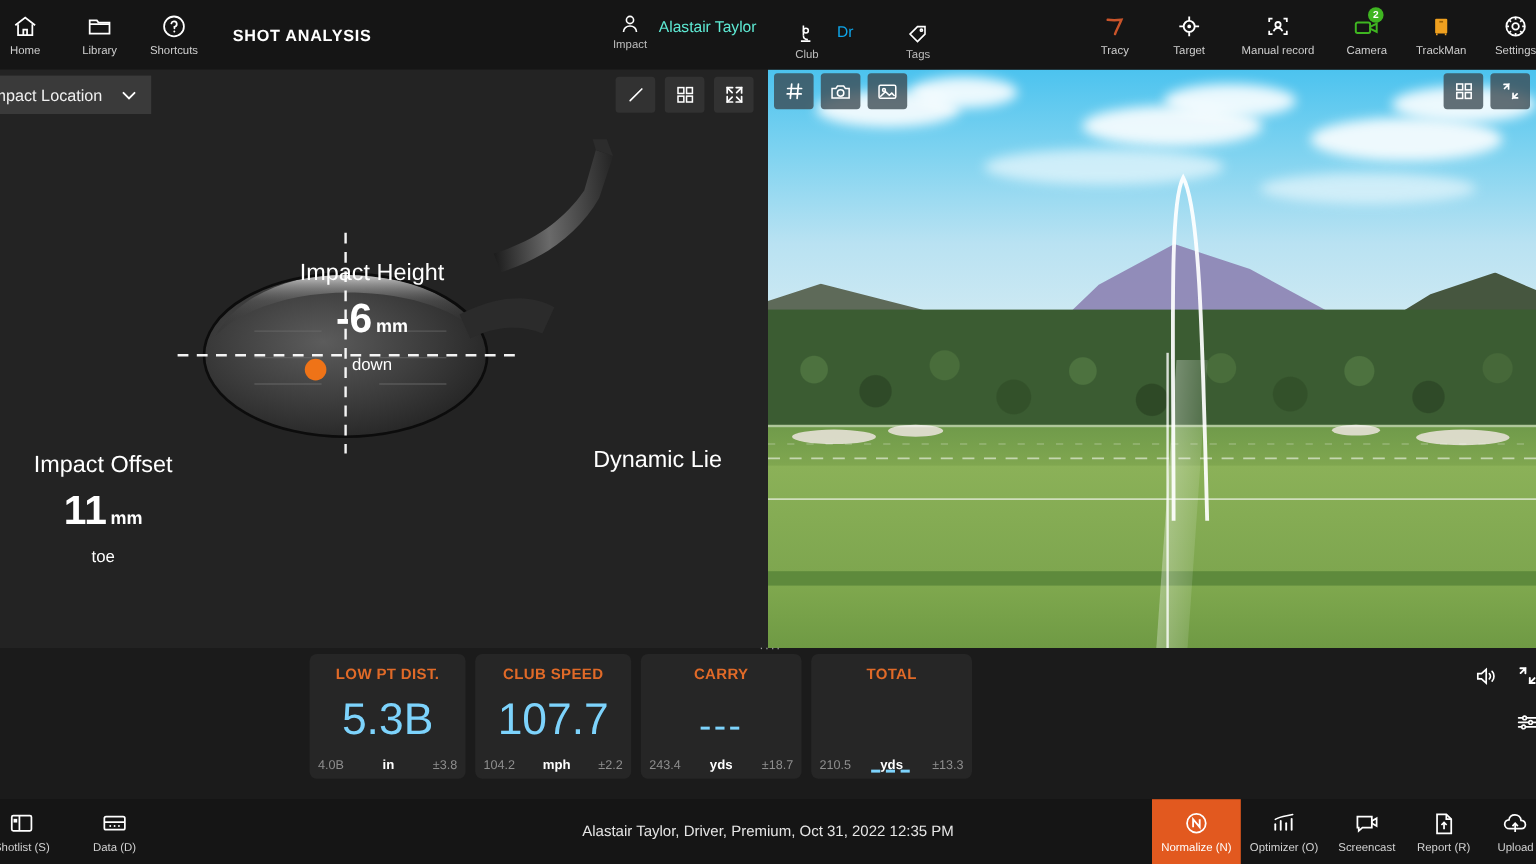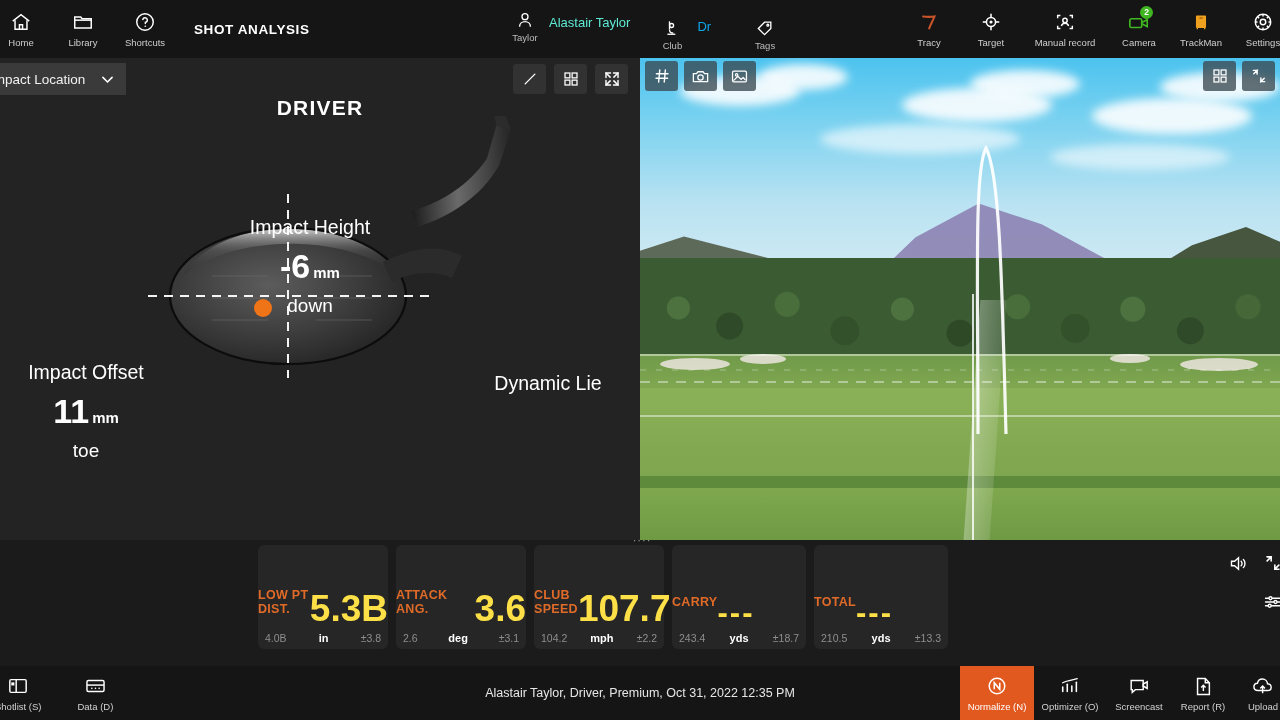--- a/index.html
+++ b/index.html
@@ -56,41 +56,41 @@
   }
   .club-title {
     position: absolute; left: 0; top: 38px; width: 640px; text-align: center;
     font-size: 21px; font-weight: bold; color: #fff; letter-spacing: 1.2px;
   }
 
   .diagram { position: absolute; left: 0; top: 58px; width: 640px; height: 420px; }
   .lbl-title { font-size: 19.5px; color: #fff; font-weight: 400; }
   .lbl-val { font-size: 34px; color: #fff; font-weight: bold; }
   .lbl-unit { font-size: 15px; color: #fff; font-weight: bold; margin-left: 3px; }
-  .lbl-dir { font-size: 19px; color: #fff; }
+  .lbl-dir { font-size: 14px; color: #fff; }
 
   .m-height { position: absolute; left: 160px; top: 100px; width: 300px; text-align: center; }
   .m-height .lbl-val-row { margin-top: 8px; }
   .m-height .lbl-dir { display: block; margin-top: 9px; }
-  .m-offset { position: absolute; left: 2px; top: 245px; width: 168px; text-align: center; }
+  .m-offset { position: absolute; left: 2px; top: 260px; width: 168px; text-align: center; }
   .m-offset .lbl-val-row { margin-top: 8px; }
   .m-offset .lbl-dir { display: block; margin-top: 9px; }
   .m-lie { position: absolute; left: 462px; top: 256px; width: 172px; text-align: center; }
   .m-lie .lbl-val-row { margin-top: 8px; }
 
   
   .tiles { position: absolute; left: 0; top: 540px; width: 640px; height: 126px; background: #1b1b1b; }
   .tiles-row { position: absolute; left: 258px; top: 5px; display: flex; gap: 8px; }
   .tile {
     width: 130px; height: 104px; background: #262626; border-radius: 6px;
-    position: relative; display: flex; align-items: center;
+    position: relative; display: flex; flex-direction: column; align-items: center;
     padding-top: 10px; cursor: pointer;
   }
   .tile-title { font-size: 12.5px; color: #e06a28; font-weight: bold; letter-spacing: .3px; }
-  .tile-value { font-size: 37px; color: #fde047; font-weight: bold; line-height: 1; margin-top: 12px; }
+  .tile-value { font-size: 37px; color: #7dd3fc; font-weight: normal; line-height: 1; margin-top: 12px; }
   .tile-value.dashes { font-size: 31px; letter-spacing: 2px; margin-top: 20px; }
   .tile-foot {
     position: absolute; bottom: 5px; left: 0; width: 100%;
     display: flex; justify-content: space-between; padding: 0 7px;
     font-size: 10.5px; color: #8e8e8e;
   }
   .tile-foot .unit { color: #fff; font-weight: bold; font-size: 11px; }
 
   
   .video-panel { position: absolute; left: 640px; top: 58px; width: 640px; height: 482px; overflow: hidden; }
@@ -235,21 +235,21 @@
 
     <div class="app-title">SHOT ANALYSIS</div>
 
     <div class="top-center">
       <div class="player-block">
         <span class="player-ico">
           <svg width="20" height="20" viewBox="0 0 24 24" fill="none" stroke="#fff" stroke-width="1.6">
             <circle cx="12" cy="8" r="3.6"></circle>
               <path d="M5.5 20c0-3.6 2.9-6 6.5-6s6.5 2.4 6.5 6"></path>
           </svg>
-          <span class="lbl">Taylor</span>
+          <span class="lbl">Impact</span>
         </span>
         <span class="player-name">Alastair Taylor</span>
       </div>
 
       <div class="club-block">
         <span class="player-ico">
           <svg width="20" height="20" viewBox="0 0 24 24" fill="none" stroke="#fff" stroke-width="1.6">
             <path d="M9 4 V14"></path>
               <path d="M9 14 c0 3 2 4 4.5 4"></path>
               <path d="M6.5 19.5 H16"></path>
@@ -385,21 +385,20 @@
               <path d="M14 20 H20 V14"></path>
             <path d="M4 4 L9.5 9.5"></path>
               <path d="M20 4 L14.5 9.5"></path>
               <path d="M4 20 L9.5 14.5"></path>
               <path d="M20 20 L14.5 14.5"></path>
           </svg>
         </span>
       </div>
     </div>
 
-    <div class="club-title">DRIVER</div>
 
     <div class="diagram">
 
       <svg width="640" height="420" viewBox="0 0 640 420" style="position:absolute;left:0;top:0;">
         <defs>
           <radialGradient id="faceGrad" cx="42%" cy="42%" r="72%">
             <stop offset="0%" stop-color="#5c5c5c"></stop>
             <stop offset="55%" stop-color="#3a3a3a"></stop>
             <stop offset="100%" stop-color="#1d1d1d"></stop>
           </radialGradient>
@@ -566,29 +565,20 @@
       <div class="tile">
         <div class="tile-title">LOW PT DIST.</div>
         <div class="tile-value">5.3B</div>
         <div class="tile-foot">
           <span>4.0B</span>
           <span class="unit">in</span>
           <span>±3.8</span>
         </div>
       </div>
 
-      <div class="tile">
-        <div class="tile-title">ATTACK ANG.</div>
-        <div class="tile-value">3.6</div>
-        <div class="tile-foot">
-          <span>2.6</span>
-          <span class="unit">deg</span>
-          <span>±3.1</span>
-        </div>
-      </div>
 
       <div class="tile">
         <div class="tile-title">CLUB SPEED</div>
         <div class="tile-value">107.7</div>
         <div class="tile-foot">
           <span>104.2</span>
           <span class="unit">mph</span>
           <span>±2.2</span>
         </div>
       </div>
@@ -596,21 +586,21 @@
       <div class="tile" style="width:134px;">
         <div class="tile-title">CARRY</div>
         <div class="tile-value dashes">---</div>
         <div class="tile-foot">
           <span>243.4</span>
           <span class="unit">yds</span>
           <span>±18.7</span>
         </div>
       </div>
 
-      <div class="tile" style="width:134px;">
+      <div class="tile" style="width:134px;gap:36px;">
         <div class="tile-title">TOTAL</div>
         <div class="tile-value dashes">---</div>
         <div class="tile-foot">
           <span>210.5</span>
           <span class="unit">yds</span>
           <span>±13.3</span>
         </div>
       </div>
 
     </div>

